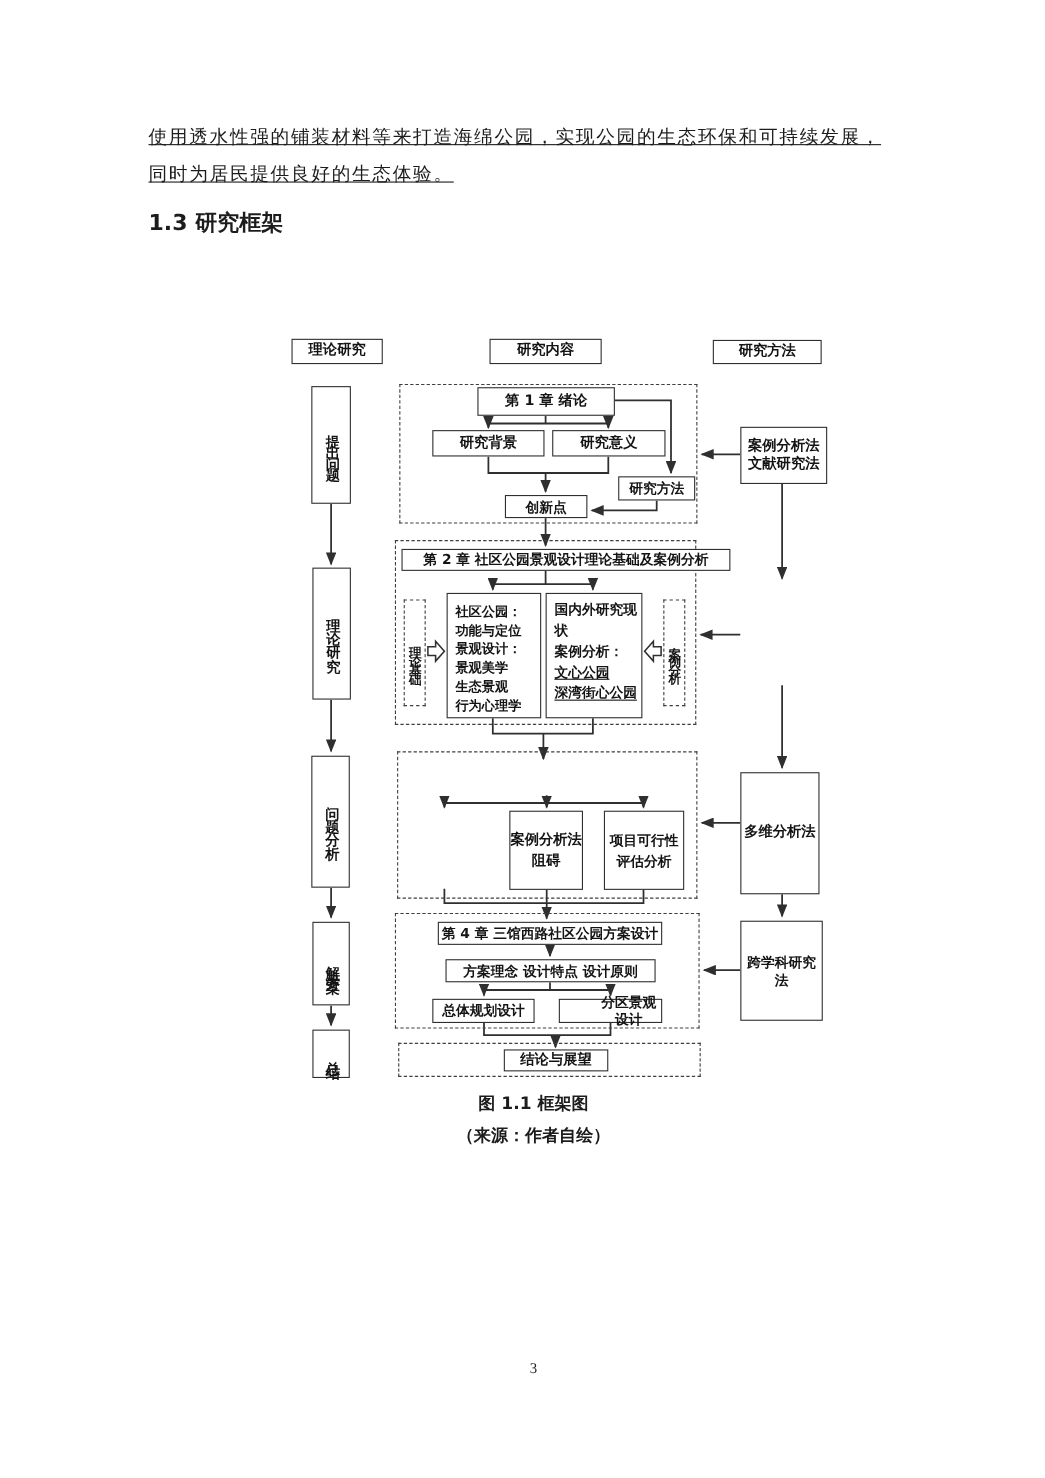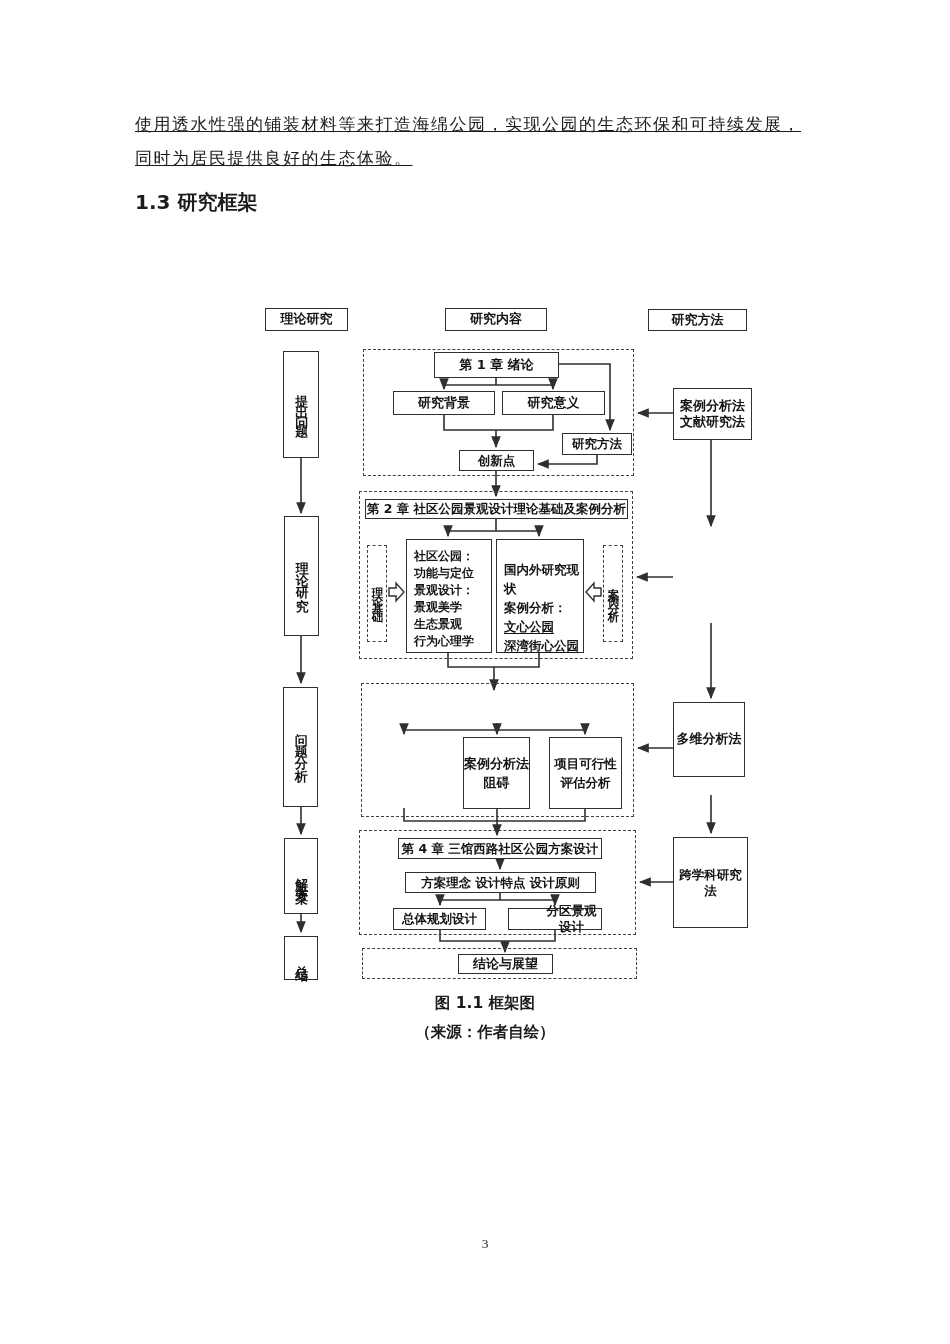--- a/index.html
+++ b/index.html
@@ -113,42 +113,42 @@
     <div class="bx vtx" style="left:283px;top:351px;width:36px;height:107px;letter-spacing:10px;">提出问题</div>
     <div class="bx vtx" style="left:284px;top:516px;width:35px;height:120px;letter-spacing:12px;">理论研究</div>
     <div class="bx vtx" style="left:283px;top:687px;width:35px;height:120px;letter-spacing:12px;">问题分析</div>
     <div class="bx vtx" style="left:284px;top:838px;width:34px;height:76px;letter-spacing:4px;">解决方案</div>
     <div class="bx vtx" style="left:284px;top:936px;width:34px;height:44px;letter-spacing:4px;">总结</div>
 
     <div class="bx" style="left:673px;top:388px;width:79px;height:52px;flex-direction:column;">
       <span>案例分析法</span>
       <span>文献研究法</span>
     </div>
-    <div class="bx" style="left:673px;top:702px;width:72px;height:75px;">多维分析法</div>
+    <div class="bx" style="left:673px;top:702px;width:72px;height:111px;">多维分析法</div>
     <div class="bx" style="left:673px;top:837px;width:75px;height:91px;font-size:12.5px;">跨学科研究法</div>
 
     <div class="dash" style="left:363px;top:349px;width:271px;height:127px;"></div>
     <div class="bx" style="left:434px;top:352px;width:125px;height:26px;">第 1 章  绪论</div>
     <div class="bx" style="left:393px;top:391px;width:102px;height:24px;">研究背景</div>
     <div class="bx" style="left:502px;top:391px;width:103px;height:24px;">研究意义</div>
     <div class="bx" style="left:562px;top:433px;width:70px;height:22px;font-size:12.5px;">研究方法</div>
     <div class="bx" style="left:459px;top:450px;width:75px;height:21px;font-size:12.5px;">创新点</div>
 
     <div class="dash" style="left:359px;top:491px;width:274px;height:168px;"></div>
-    <div class="bx" style="left:365px;top:499px;width:263px;height:20px;font-size:12.5px;">第 2 章  社区公园景观设计理论基础及案例分析</div>
+    <div class="bx" style="left:365px;top:499px;width:299px;height:20px;font-size:12.5px;">第 2 章  社区公园景观设计理论基础及案例分析</div>
     <div class="sideLbl" style="left:367px;top:545px;width:20px;height:97px;letter-spacing:8px;">理论基础</div>
     <div class="bx blk" style="left:406px;top:539px;width:86px;height:114px;padding:8px 2px 0 7px;font-size:12px;line-height:17px;">
       <div>社区公园：</div>
       <div>功能与定位</div>
       <div>景观设计：</div>
       <div>景观美学</div>
       <div>生态景观</div>
       <div>行为心理学</div>
     </div>
-    <div class="bx blk" style="left:496px;top:539px;width:88px;height:114px;padding:20px 2px 0 7px;font-size:12.5px;line-height:19px;">
+    <div class="bx blk" style="left:496px;top:539px;width:88px;height:114px;padding:4px 2px 0 7px;font-size:12.5px;line-height:19px;">
       <div>国内外研究现状</div>
       <div>案例分析：</div>
       <div class="uline">文心公园</div>
       <div class="uline">深湾街心公园</div>
     </div>
     <div class="sideLbl" style="left:603px;top:545px;width:20px;height:97px;letter-spacing:8px;">案例分析</div>
 
     <div class="dash" style="left:361px;top:683px;width:273px;height:134px;"></div>
     <div class="bx pre" style="left:463px;top:737px;width:67px;height:72px;line-height:19px;">案例分析法
 阻碍</div>

